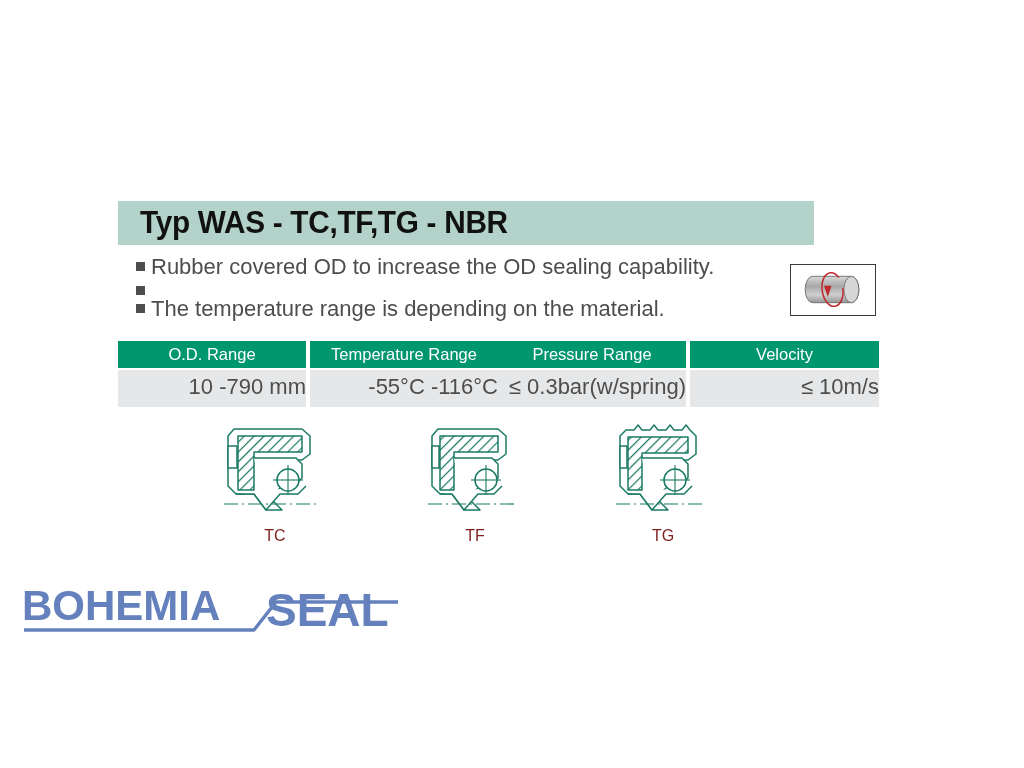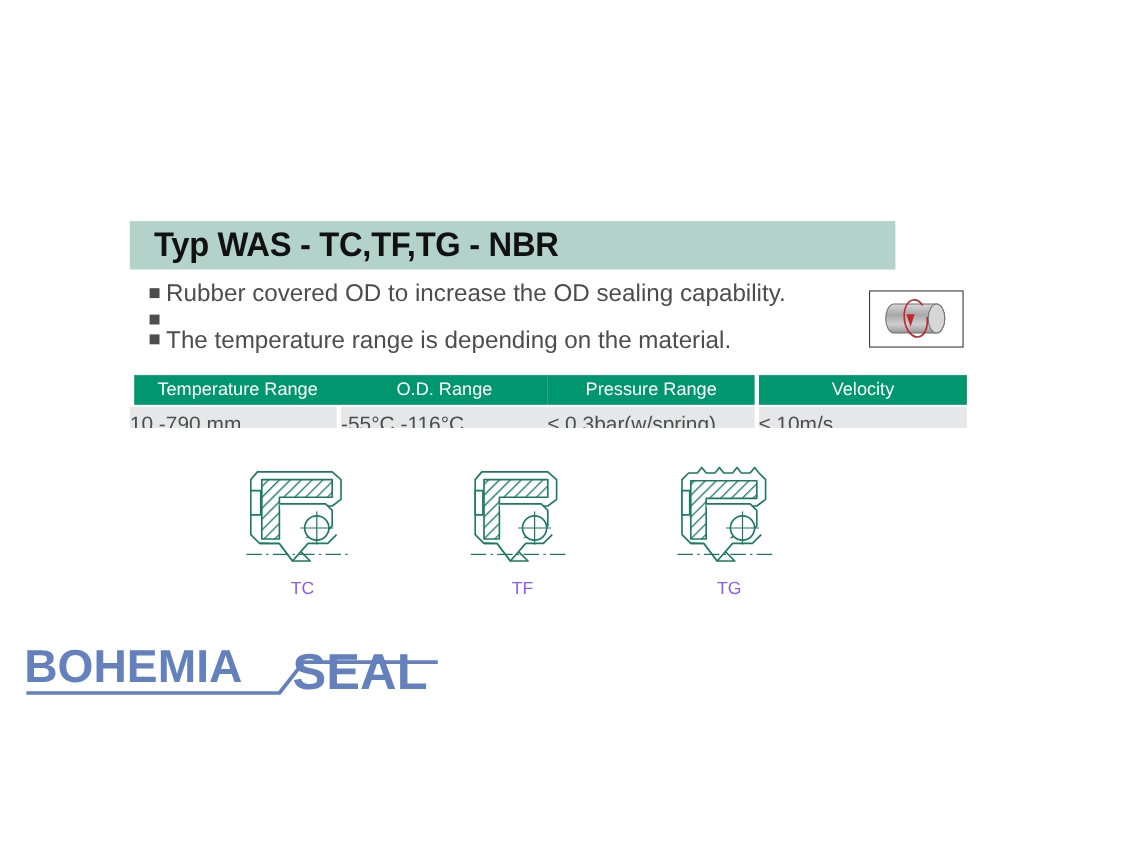--- a/index.html
+++ b/index.html
@@ -97,24 +97,24 @@
     height: 27px;
     line-height: 27px;
     text-align: center;
     white-space: nowrap;
     overflow: hidden;
     box-sizing: border-box;
   }
   .sb-cell {
     background: #e6e7e8;
     color: #4d4d4d;
-    font-size: 19px;
-    height: 19px;
+    font-size: 22px;
+    height: 37px;
     line-height: 33px;
-    text-align: left;
+    text-align: right;
     white-space: nowrap;
     overflow: hidden;
     box-sizing: border-box;
   }
   .col-0 { flex: 0 0 188px; }
   .col-1 { flex: 0 0 188px; margin-left: 4px; }
   .col-2 { flex: 0 0 188px; margin-left: 0; }
   .col-3 { flex: 0 0 189px; margin-left: 4px; }
 
   
@@ -135,21 +135,21 @@
   .seal-fig.tf { left: 292px; }
   .seal-fig.tg { left: 480px; }
   .seal-svg {
     display: block;
     width: 130px;
     height: 105px;
   }
   .seal-label {
     text-align: center;
     font-size: 16px;
-    color: #8b5cf6;
+    color: #7f1d1d;
     margin-top: 2px;
   }
 
   
   .logo {
     position: absolute;
     left: 18px;
     top: 578px;
     width: 400px;
     height: 62px;
@@ -192,22 +192,22 @@
     <ellipse cx="63" cy="26" rx="8" ry="14" fill="#d6d6d6" stroke="#6f6f6f" stroke-width="1"></ellipse>
 
     <ellipse cx="43" cy="26" rx="11" ry="18" fill="none" stroke="#c0282d" stroke-width="1.6" stroke-dasharray="80 14" transform="rotate(-8 43 26)"></ellipse>
 
     <path d="M34 22 L42 22 L38 34 Z" fill="#c0282d"></path>
   </svg>
 </div>
 
 <div class="spec-table">
   <div class="spec-head-row">
+    <div class="sh-cell col-0">O.D. Range</div>
     <div class="sh-cell col-1">Temperature Range</div>
-    <div class="sh-cell col-0">O.D. Range</div>
     <div class="sh-cell col-2">Pressure Range</div>
     <div class="sh-cell col-3">Velocity</div>
   </div>
   <div class="spec-body-row">
     <div class="sb-cell col-0">10 -790 mm</div>
     <div class="sb-cell col-1">-55°C -116°C</div>
     <div class="sb-cell col-2">≤ 0.3bar(w/spring)</div>
     <div class="sb-cell col-3">≤ 10m/s</div>
   </div>
 </div>

